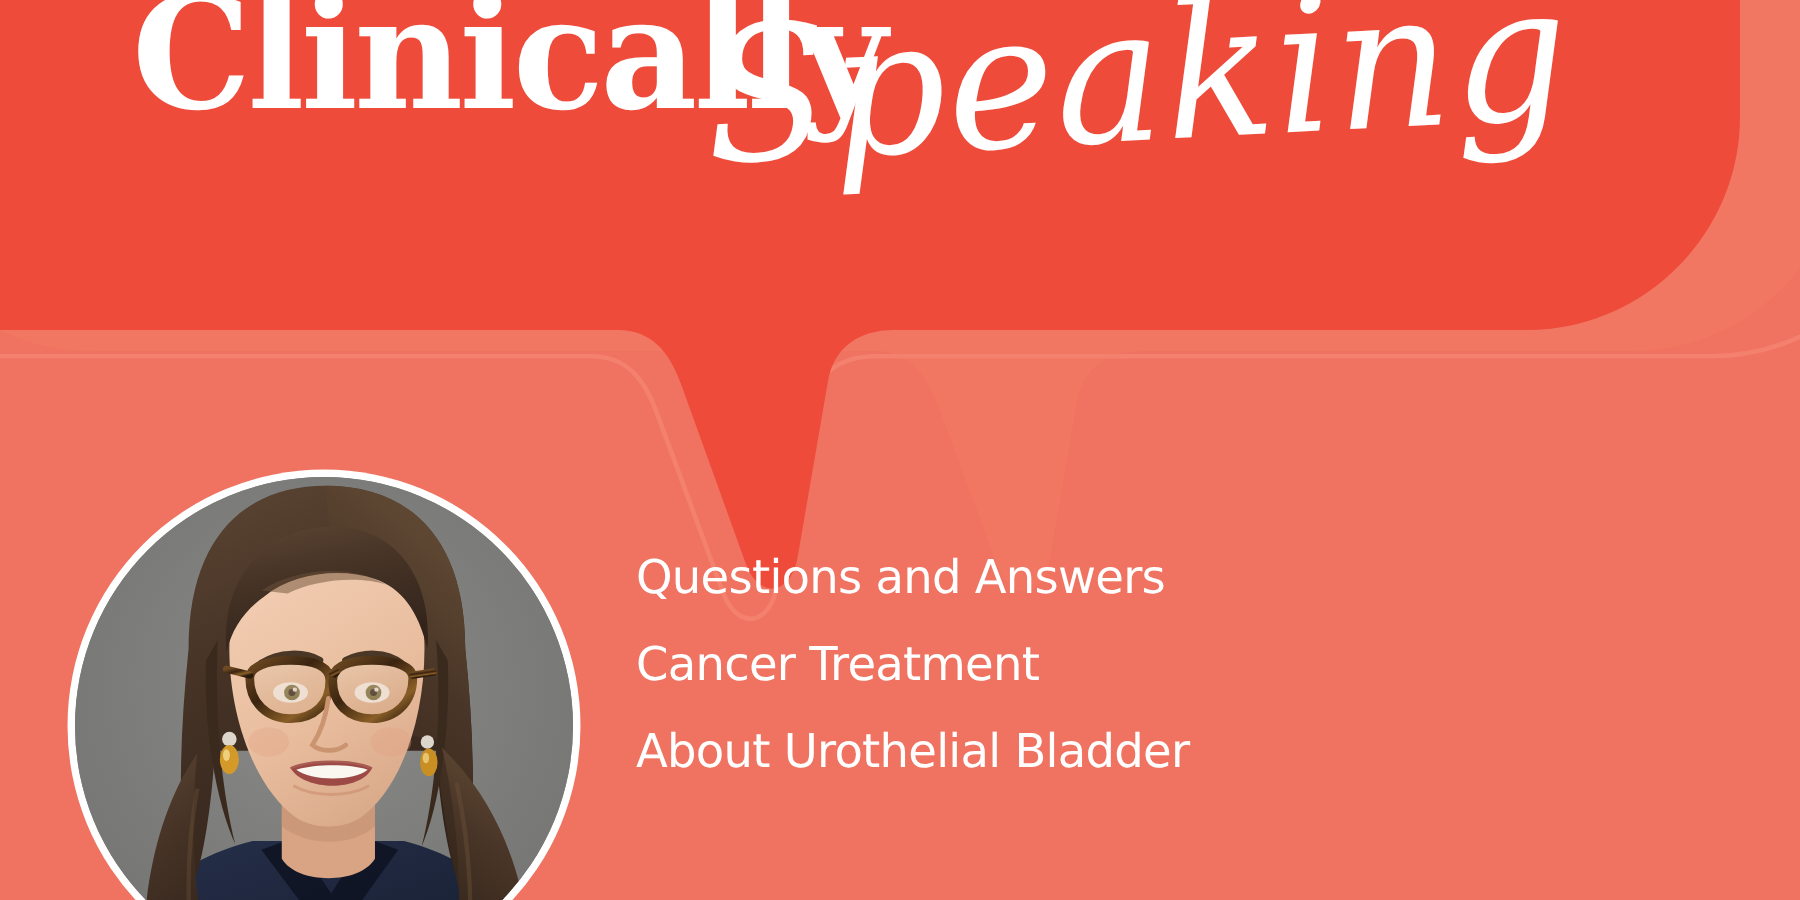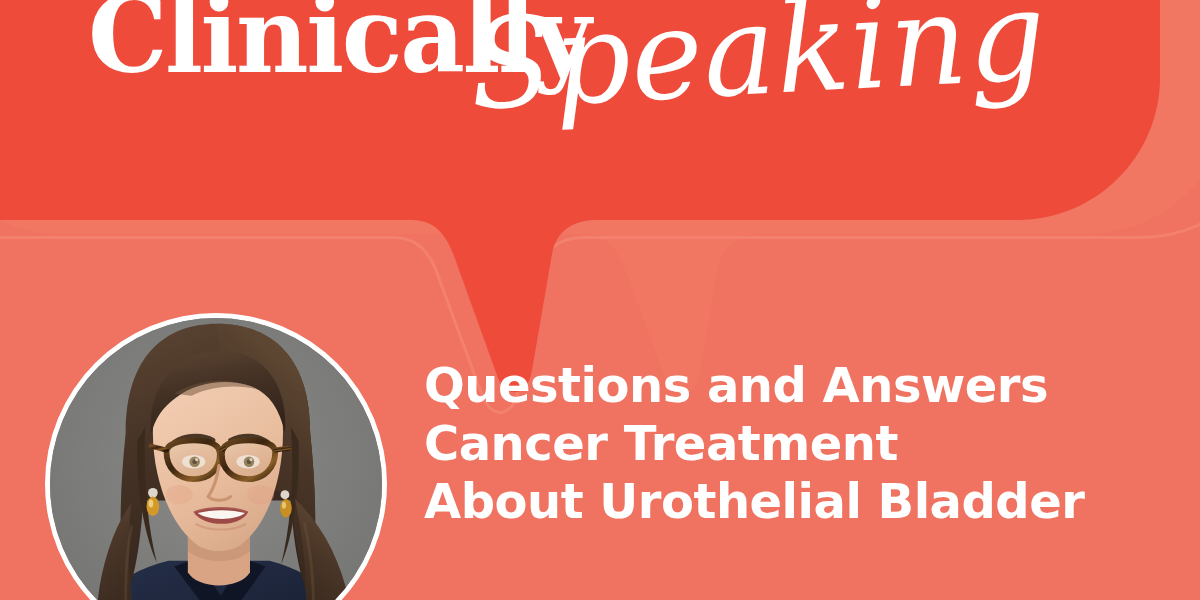--- a/index.html
+++ b/index.html
@@ -74,22 +74,22 @@
   #avatar-photo { position:absolute; left:0; top:0; width:100%; height:100%; }
 
   
   #title-block {
     position:absolute;
     left:424px;
     top:356px;
     width:740px;
     color:#FFFFFF;
     font-family:"DejaVu Sans","Liberation Sans",sans-serif;
-    font-weight:700;
-    font-size:48px;
+    font-weight:400;
+    font-size:31px;
     line-height:58px;
     letter-spacing:-0.5px;
   }
   #title-block .tline { display:block; }
 </style>
 </head>
 <body>
 
 <div id="stage">
 

